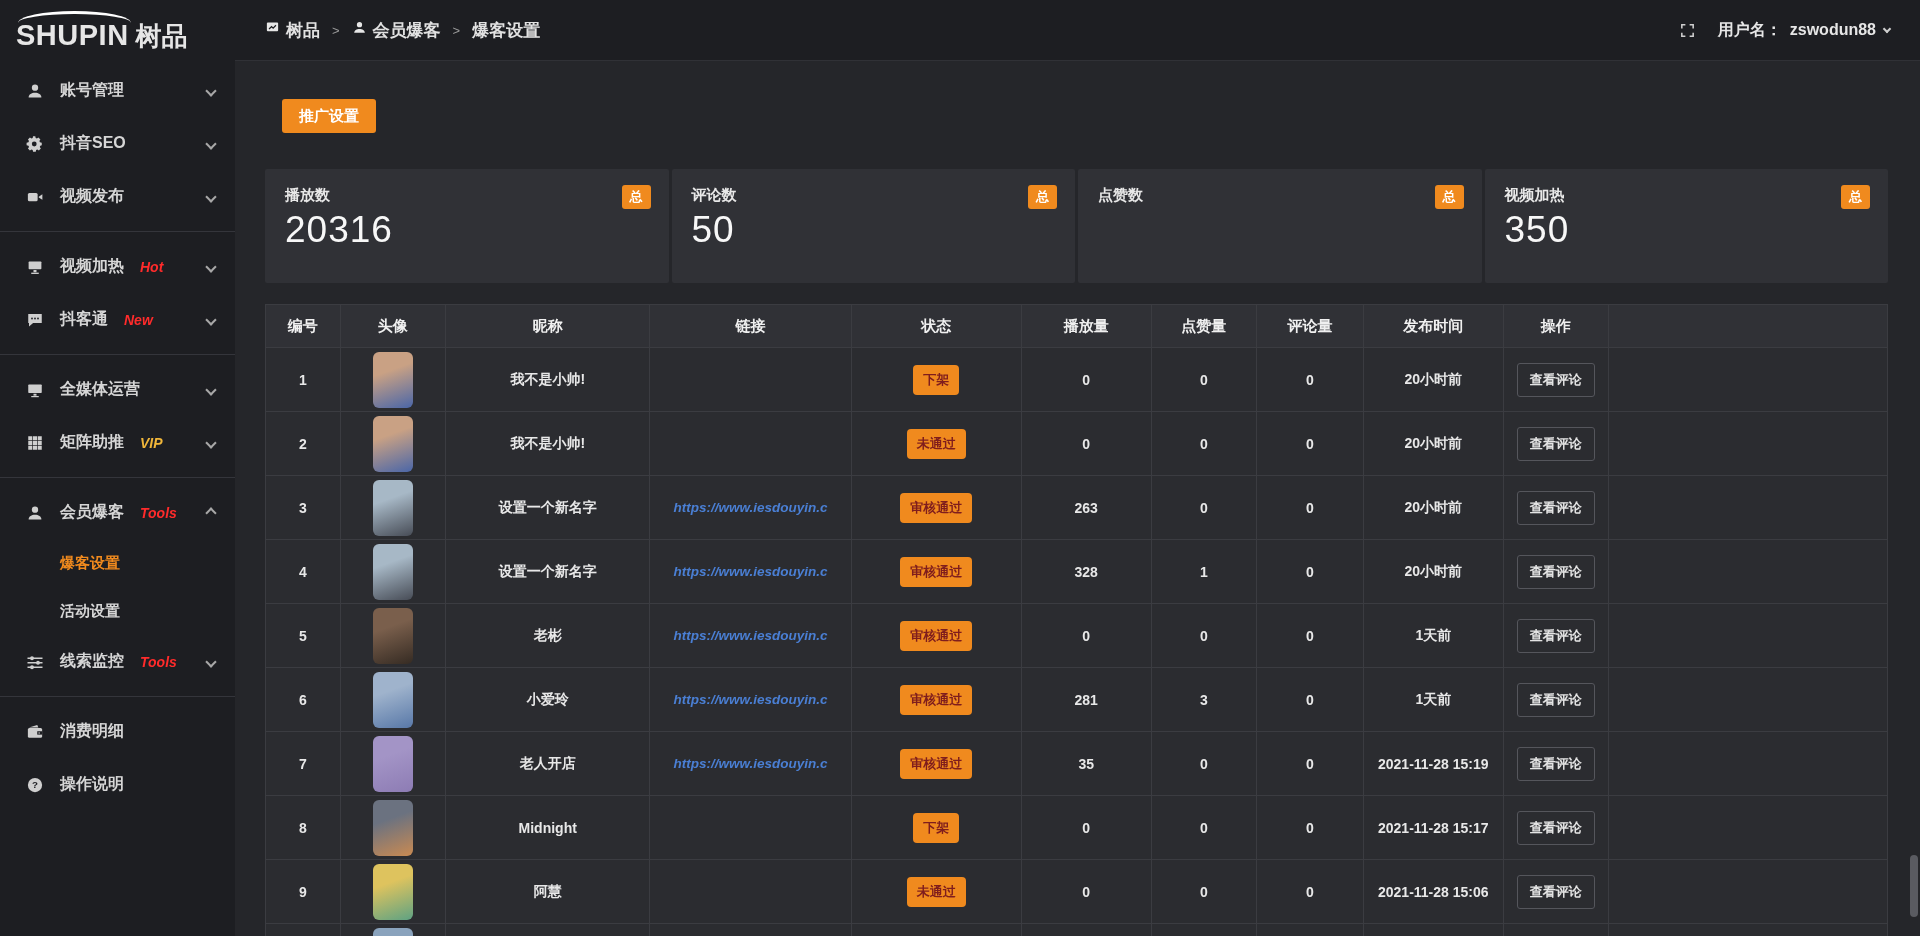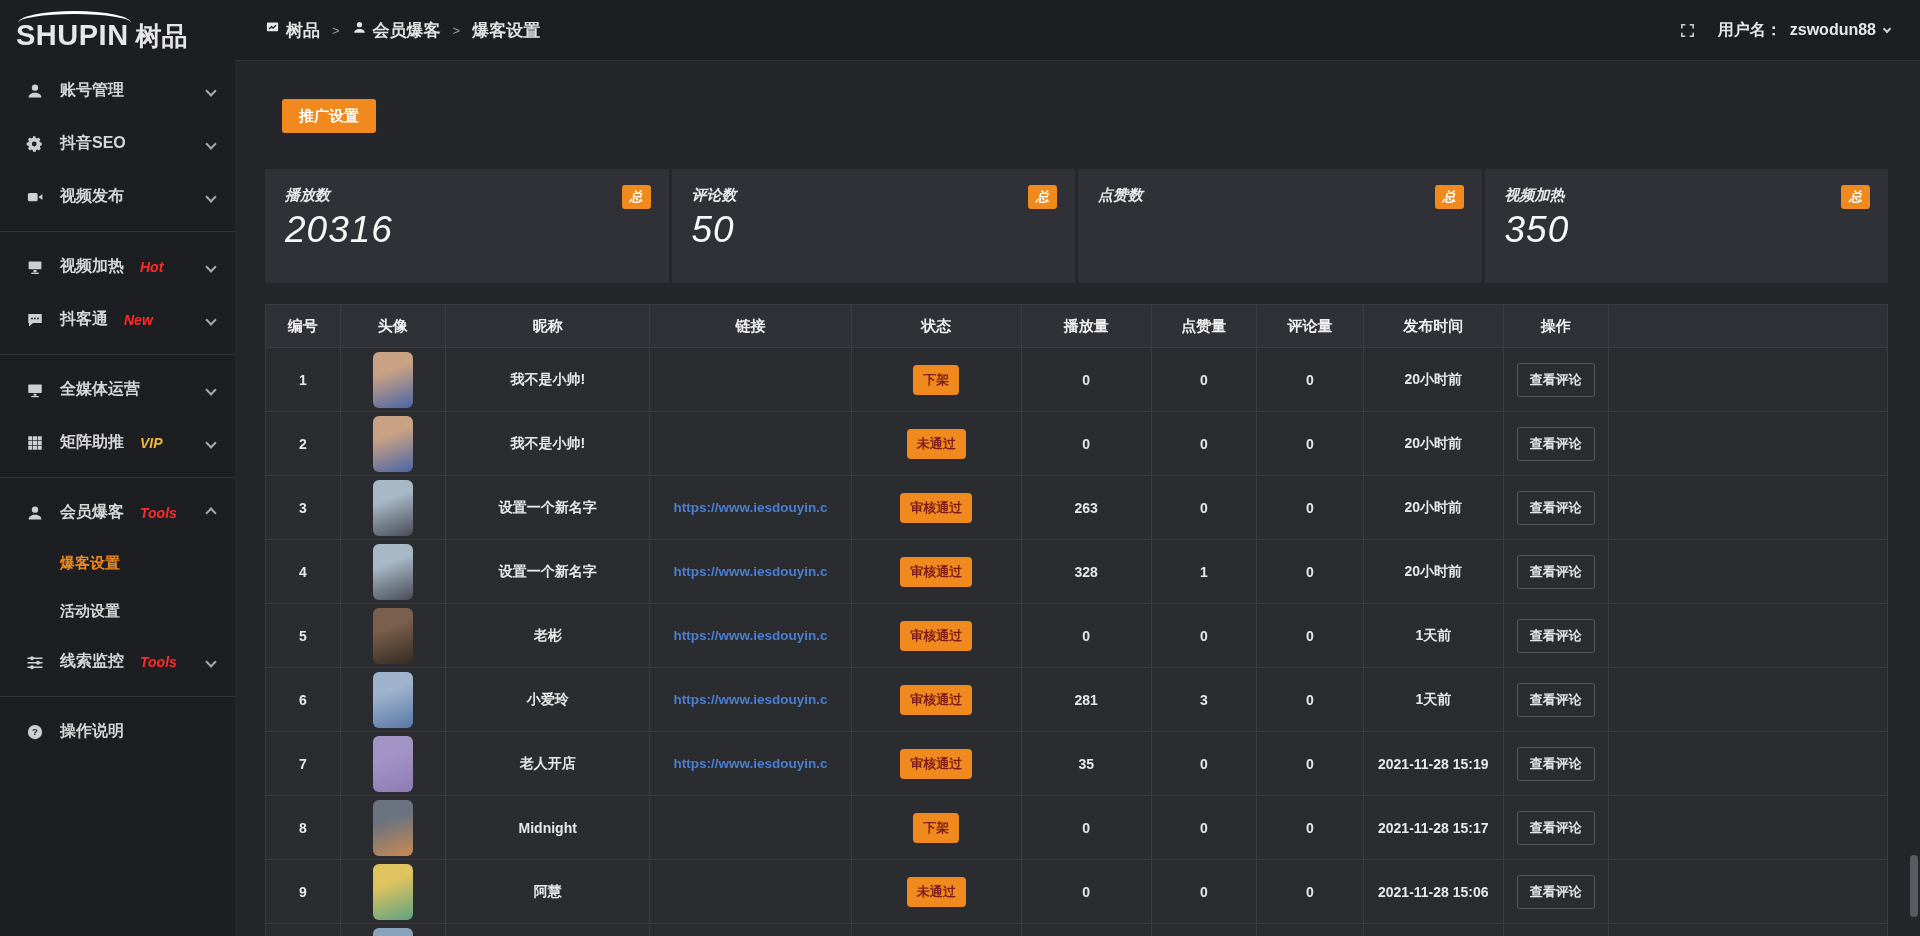--- a/index.html
+++ b/index.html
@@ -39,35 +39,35 @@
   .bc-sep { color:#9a9a9a; font-size:13px; font-weight:400; }
   .topbar-right { margin-left:auto; display:flex; align-items:center; gap:22px; }
   .fullscreen-btn { display:flex; cursor:pointer; }
   .user-box { display:flex; align-items:center; gap:8px; font-size:16px; font-weight:700; cursor:pointer; }
   .user-box .chev { width:6px; height:6px; border-color:#cfcfcf; margin-top:-3px; }
   
   .content { position:absolute; left:235px; top:61px; right:0; bottom:0; padding:38px 32px 0 30px; }
   .promo-btn { background:#f08a1e; color:#ffffff; font-size:15px; font-weight:700; height:34px;
                padding:0 17px; border:none; border-radius:3px; cursor:pointer;
                font-family:"Liberation Sans", sans-serif;margin-left:17px; }
-  .cards { display:flex; gap:3px; margin-top:36px;font-style:italic; }
+  .cards { display:flex; gap:3px; margin-top:36px; }
   .card { flex:1; height:114px; background:#303136; border-radius:2px; position:relative; padding:17px 20px; }
   .card-label { font-size:15px; color:#e8e8e8; font-weight:700; }
   .card-value { font-size:37px; color:#f7f7f7; margin-top:4px; letter-spacing:1px; }
   .card-badge { position:absolute; top:16px; right:18px; background:#f08a1e; color:#ffffff;
                 font-size:13px; font-weight:700; padding:3px 8px; border-radius:3px; }
   
   table { width:100%; border-collapse:collapse; table-layout:fixed; margin-top:21px; background:#2b2c30; }
   th, td { border:1px solid #3b3c41; text-align:center; overflow:hidden; }
   thead th { height:43px; background:#303136; font-size:15px; font-weight:700; color:#f0f0f0; }
   tbody td { height:64px; font-size:14px; font-weight:700; color:#e8e8e8; }
   .avatar { width:40px; height:56px; border-radius:6px; margin:0 auto; }
   .status-badge { display:inline-block; background:#f08a1e; color:#7f1d1d; font-size:13px;
                   font-weight:700; padding:6px 10px; border-radius:4px; }
-  td.link-cell { padding:0 6px; }
+  td.link-cell { padding:0 6px;font-style:italic; }
   .video-link { color:#4a7fd4; text-decoration:none; font-size:13.5px; font-weight:700;
                 display:block; white-space:nowrap; overflow:hidden; }
   .action-btn { background:#2b2c30; border:1px solid #55565c; color:#e4e4e4; font-size:13px;
                 font-weight:700; padding:7px 12px; border-radius:3px; cursor:pointer;
                 font-family:"Liberation Sans", sans-serif; }
   
   .scrollbar-track { position:absolute; right:2px; top:61px; bottom:0; width:8px; z-index:4; }
   .scrollbar-thumb { position:absolute; right:0; width:8px; height:62px; top:794px;
                      background:#5a5b61; border-radius:4px; }
 </style>
@@ -192,20 +192,31 @@
             <circle cx="16" cy="13" r="2.6"></circle>
             <rect x="2" y="18" width="20" height="2"></rect>
             <circle cx="8" cy="19" r="2.6"></circle>
           </svg>
         </span>
         <span class="lbl">线索监控</span>
         <span class="menu-badge" style="color:#ff2b2b">Tools</span>
         <span class="chev chev-down"></span>
       </div>
       <div class="menu-divider"></div>
+      <div class="menu-item">
+        <span class="icn">
+          <svg width="18" height="18" viewBox="0 0 24 24" fill="#cfcfcf">
+            <path d="M4 6l11-3.5L16.5 6z"></path>
+            <rect x="2.5" y="6.5" width="19" height="13" rx="2"></rect>
+            <rect x="15" y="11" width="6.5" height="4.5" fill="#1d1e22"></rect>
+            <circle cx="17.5" cy="13.2" r="1" fill="#cfcfcf"></circle>
+          </svg>
+        </span>
+        <span class="lbl">消费明细</span>
+      </div>
       <div class="menu-item">
         <span class="icn">
           <svg width="18" height="18" viewBox="0 0 24 24">
             <circle cx="12" cy="12" r="9.5" fill="#cfcfcf"></circle>
             <text x="12" y="16.5" text-anchor="middle" font-size="13" font-weight="bold" fill="#1d1e22" font-family="Liberation Sans, sans-serif">?</text>
           </svg>
         </span>
         <span class="lbl">操作说明</span>
       </div>
     </div>

